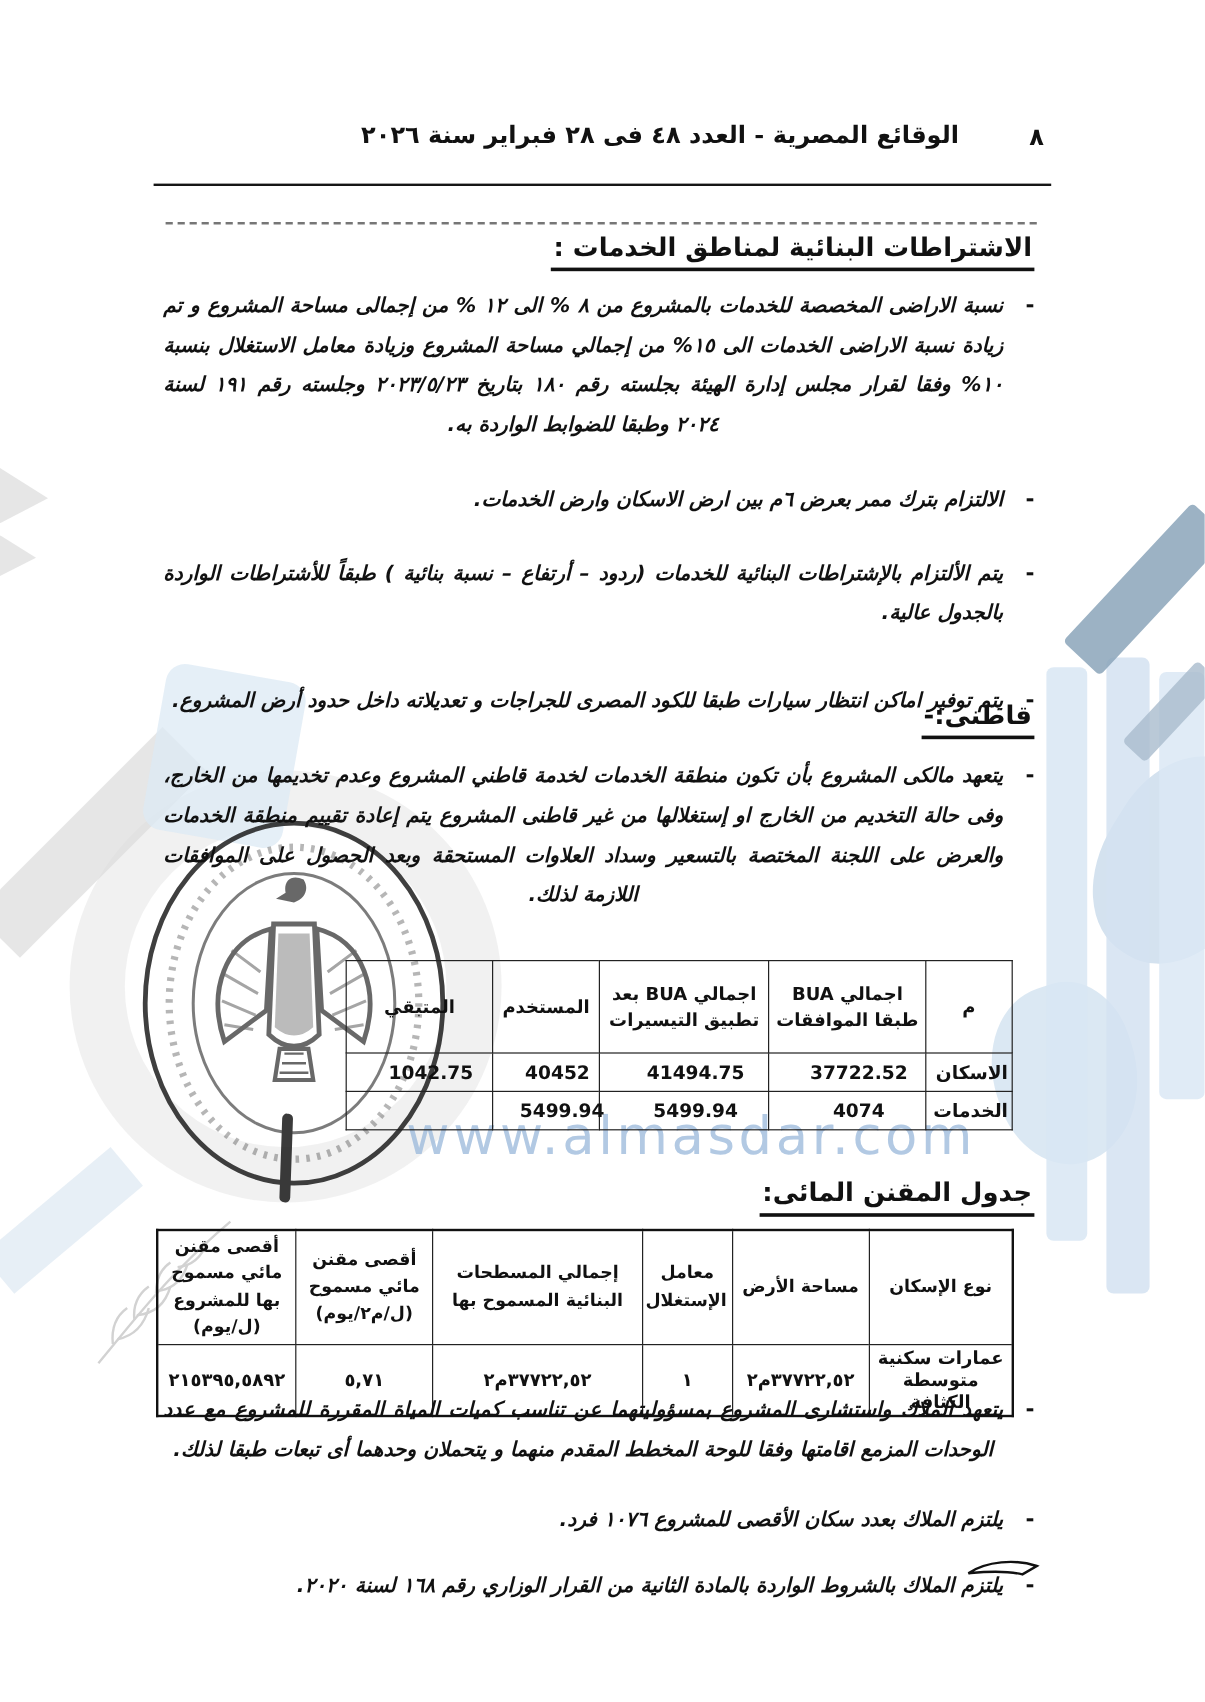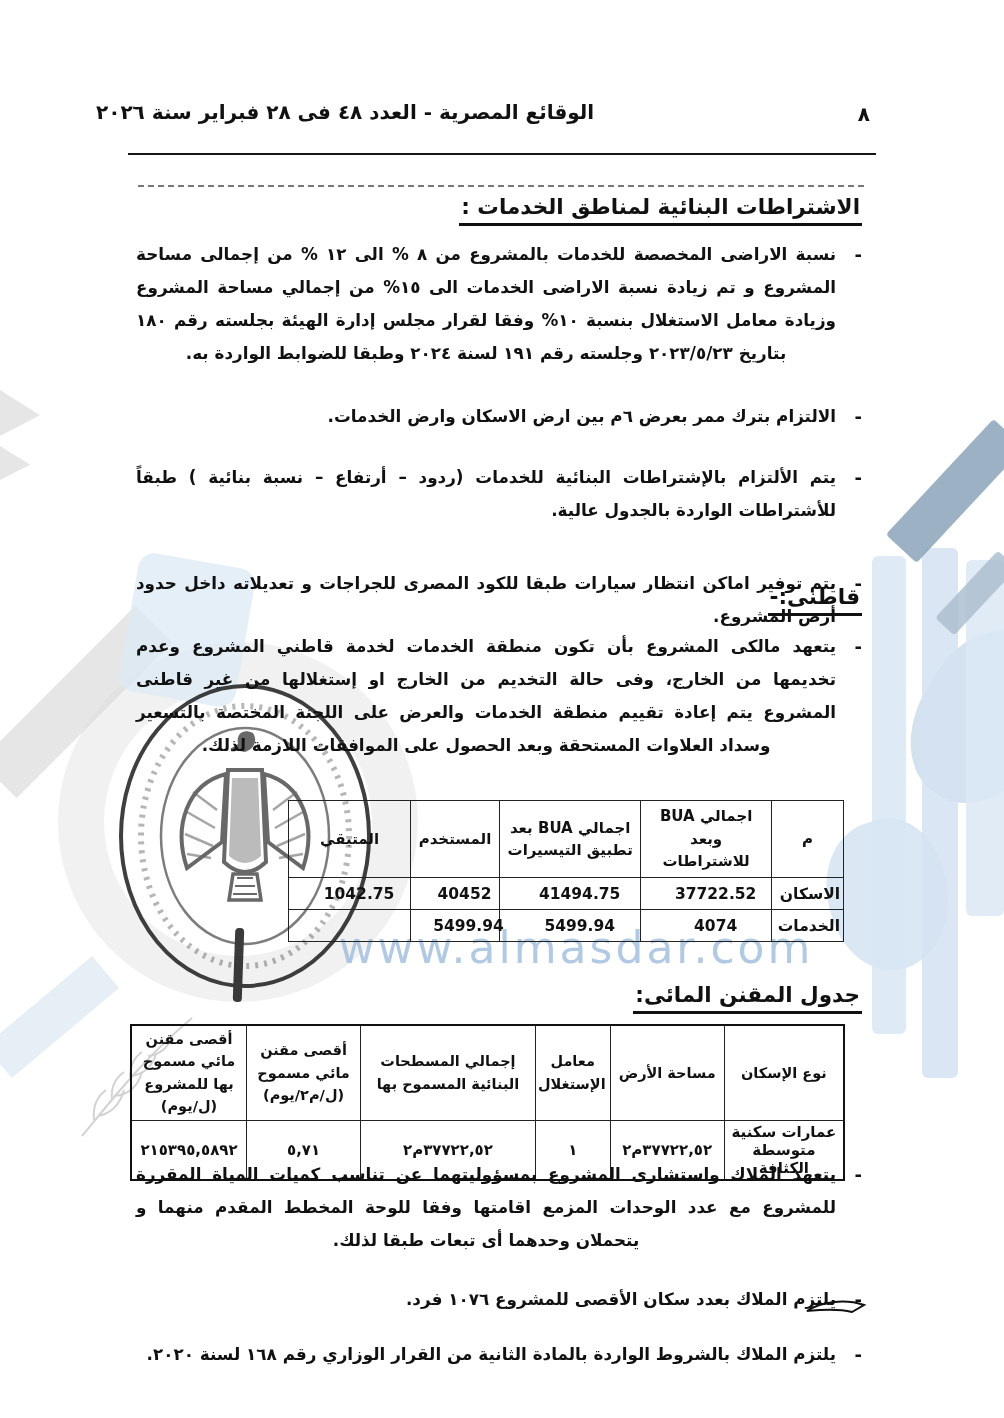--- a/index.html
+++ b/index.html
@@ -24,21 +24,21 @@
     font-weight:normal;letter-spacing:3px;
     color:#9fbcdd;opacity:.8;
     font-size:44px;direction:ltr;text-align:center;
     font-family:"DejaVu Sans",sans-serif;
   }
   
   .content{position:absolute;inset:0;z-index:2;direction:rtl;}
   .abs{position:absolute;}
   .hdr-title{
     top:100px;left:96px;right:0;
-    text-align:left;font-size:20px;font-weight:bold;
+    text-align:center;font-size:20px;font-weight:bold;
     font-family:"DejaVu Serif","DejaVu Sans",serif;
   }
   .hdr-page{top:102px;right:134px;left:auto;font-size:20px;font-weight:bold;
     font-family:"DejaVu Serif","DejaVu Sans",serif;}
   .hdr-rule{top:153px;left:128px;right:128px;border-top:2.5px solid #151515;}
   .dash-rule{top:185px;left:138px;right:140px;border-top:2px dashed #555;opacity:.8;}
   .h1{
     top:194px;right:142px;
     font-size:21.5px;font-weight:bold;
     border-bottom:3px solid #111;padding:0 2px 4px 2px;
@@ -46,20 +46,21 @@
   .h2{
     font-size:21.5px;font-weight:bold;
     border-bottom:3px solid #111;padding:0 2px 4px 2px;
   }
   .bullets{right:142px;left:136px;}
   .b-item{display:flex;margin:0 0 0 0;}
   .b-dash{flex:0 0 26px;font-weight:bold;font-size:18px;line-height:33px;}
   .b-text{
     flex:1 1 auto;font-size:16.8px;font-weight:bold;line-height:33px;
     text-align:justify;
+    font-style:italic;
   }
   .last-center{text-align-last:center;}
   
   table{border-collapse:collapse;table-layout:fixed;direction:rtl;}
   .t1{position:absolute;top:800px;right:160px;width:556px;background:transparent;}
   .t1 th,.t1 td{border:1.6px solid #222;font-weight:bold;text-align:center;vertical-align:middle;padding:2px 3px;}
   .t1 th{height:72px;font-size:15px;line-height:1.5;}
   .t1 td{height:27px;font-size:15.5px;padding-left:22px;}
   .t1 .num{font-family:"DejaVu Sans",sans-serif;direction:ltr;}
   .t2{position:absolute;top:1024px;right:159px;width:715px;border:2.5px solid #111;}
@@ -166,21 +167,21 @@
       <colgroup>
         <col style="width:13%">
           <col style="width:23.5%">
           <col style="width:25.5%">
           <col style="width:16%">
           <col style="width:22%">
       </colgroup>
       <tbody>
           <tr>
         <th>م</th>
-        <th>اجمالي BUA وبعد للاشتراطات</th>
+        <th>اجمالي BUA طبقا الموافقات</th>
         <th>اجمالي BUA بعد تطبيق التيسيرات</th>
         <th>المستخدم</th>
         <th>المتبقي</th>
       </tr>
       <tr>
         <td>الاسكان</td>
         <td class="num">37722.52</td>
         <td class="num">41494.75</td>
         <td class="num">40452</td>
         <td class="num">1042.75</td>

